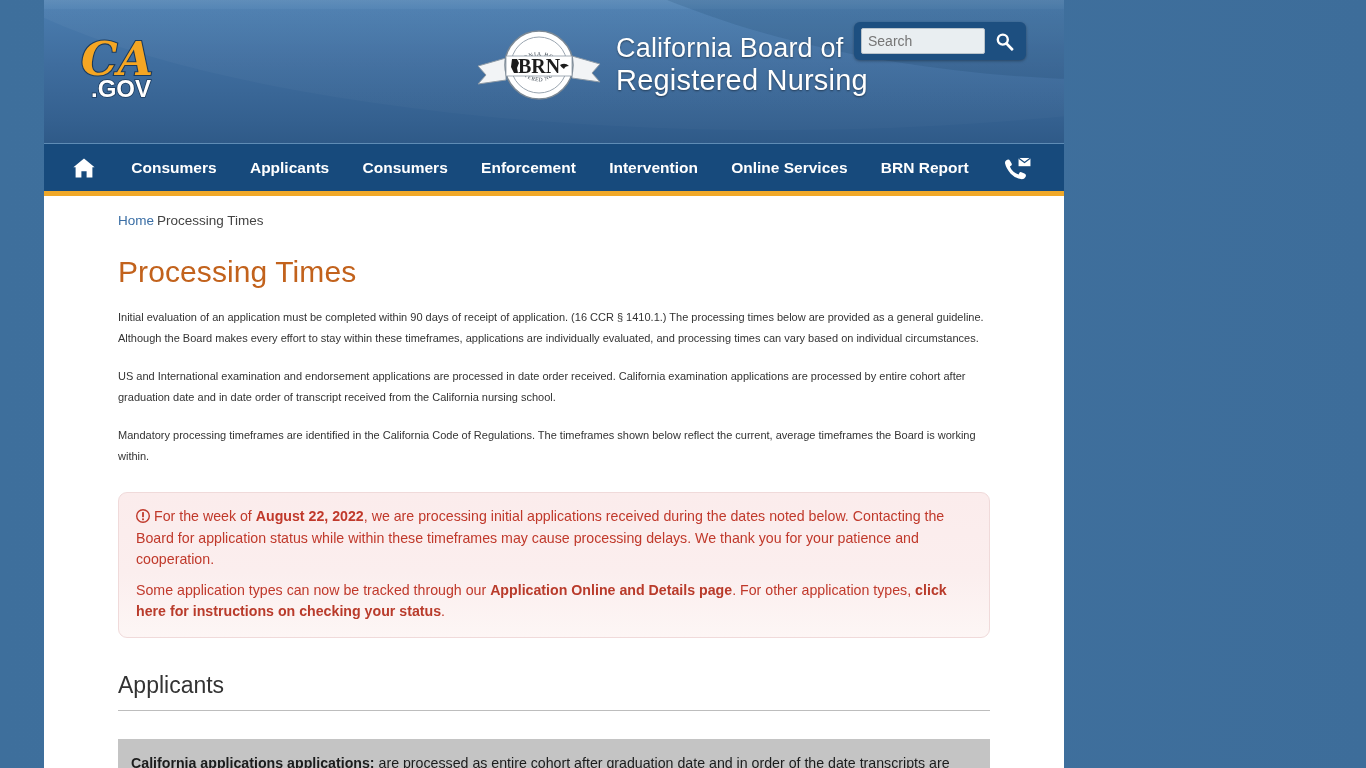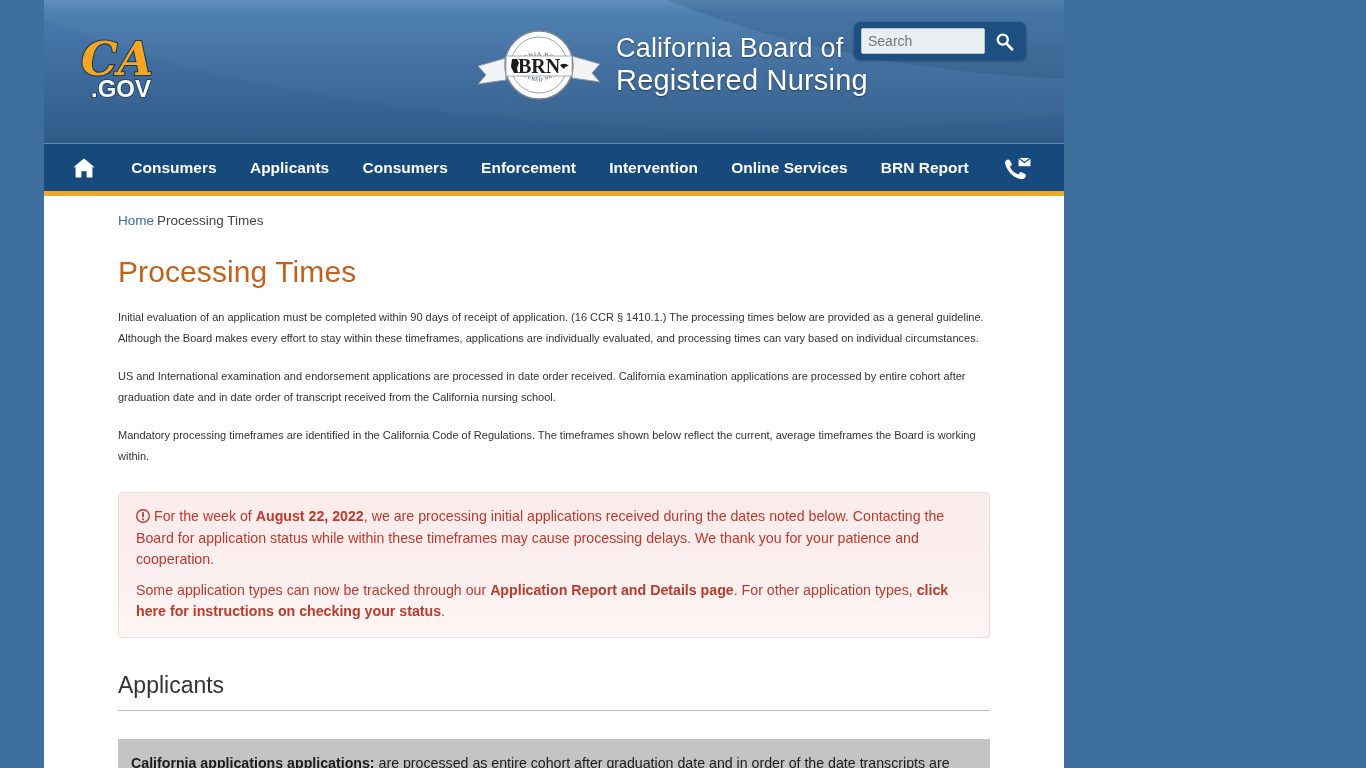--- a/index.html
+++ b/index.html
@@ -198,21 +198,21 @@
     margin-top: 18px;
     max-width: 1118px;
   }
 
   
   #alert-box {
     margin-top: 25px;
     max-width: 1118px;
     background: linear-gradient(to bottom, #fbecec 0%, #fbeeee 55%, #fdf6f5 100%);
     border: 1px solid #f0dada;
-    border-radius: 4px;
+    border-radius: 9px;
     padding: 13px 17px 15px 17px;
     color: #c0392b;
   }
   .alert-para {
     font-size: 14.2px;
     line-height: 20.6px;
     color: #c0392b;
   }
   .alert-para + .alert-para { margin-top: 11px; }
   #alert-icon { margin-right: 4px; vertical-align: -2px; display: inline-block; }
@@ -357,21 +357,21 @@
       <p class="alert-para">
         <span id="alert-icon">
           <svg width="14" height="14" viewBox="0 0 14 14" xmlns="http://www.w3.org/2000/svg">
             <circle cx="7" cy="7" r="6.3" fill="none" stroke="#c0392b" stroke-width="1.4"></circle>
             <rect x="6.1" y="3.1" width="1.8" height="5.1" fill="#c0392b"></rect>
             <rect x="6.1" y="9.4" width="1.8" height="1.8" fill="#c0392b"></rect>
           </svg>
         </span><span>For the week of </span><span class="alert-strong">August 22, 2022</span><span>, we are processing initial applications received during the dates noted below. Contacting the Board for application status while within these timeframes may cause processing delays. We thank you for your patience and cooperation.</span>
       </p>
       <p class="alert-para">
-        <span>Some application types can now be tracked through our </span><a class="alert-link">Application Report and Details page</a><span>. For other application types, </span><a class="alert-link">click here for instructions on checking your status</a><span>.</span>
+        <span>Some application types can now be tracked through our </span><a class="alert-link">Application Online and Details page</a><span>. For other application types, </span><a class="alert-link">click here for instructions on checking your status</a><span>.</span>
       </p>
     </div>
 
     <h2 id="section-heading">Applicants</h2>
 
     <div id="exam-box">
       <p class="box-para">
         <span class="box-strong">California applications applications:</span><span> are processed as entire cohort after graduation date and in order of the date transcripts are received from the California nursing school. Initial evaluation of an application must be completed within 90 days of receipt of application. (16 CCR § 1410.1.)</span>
       </p>
 

